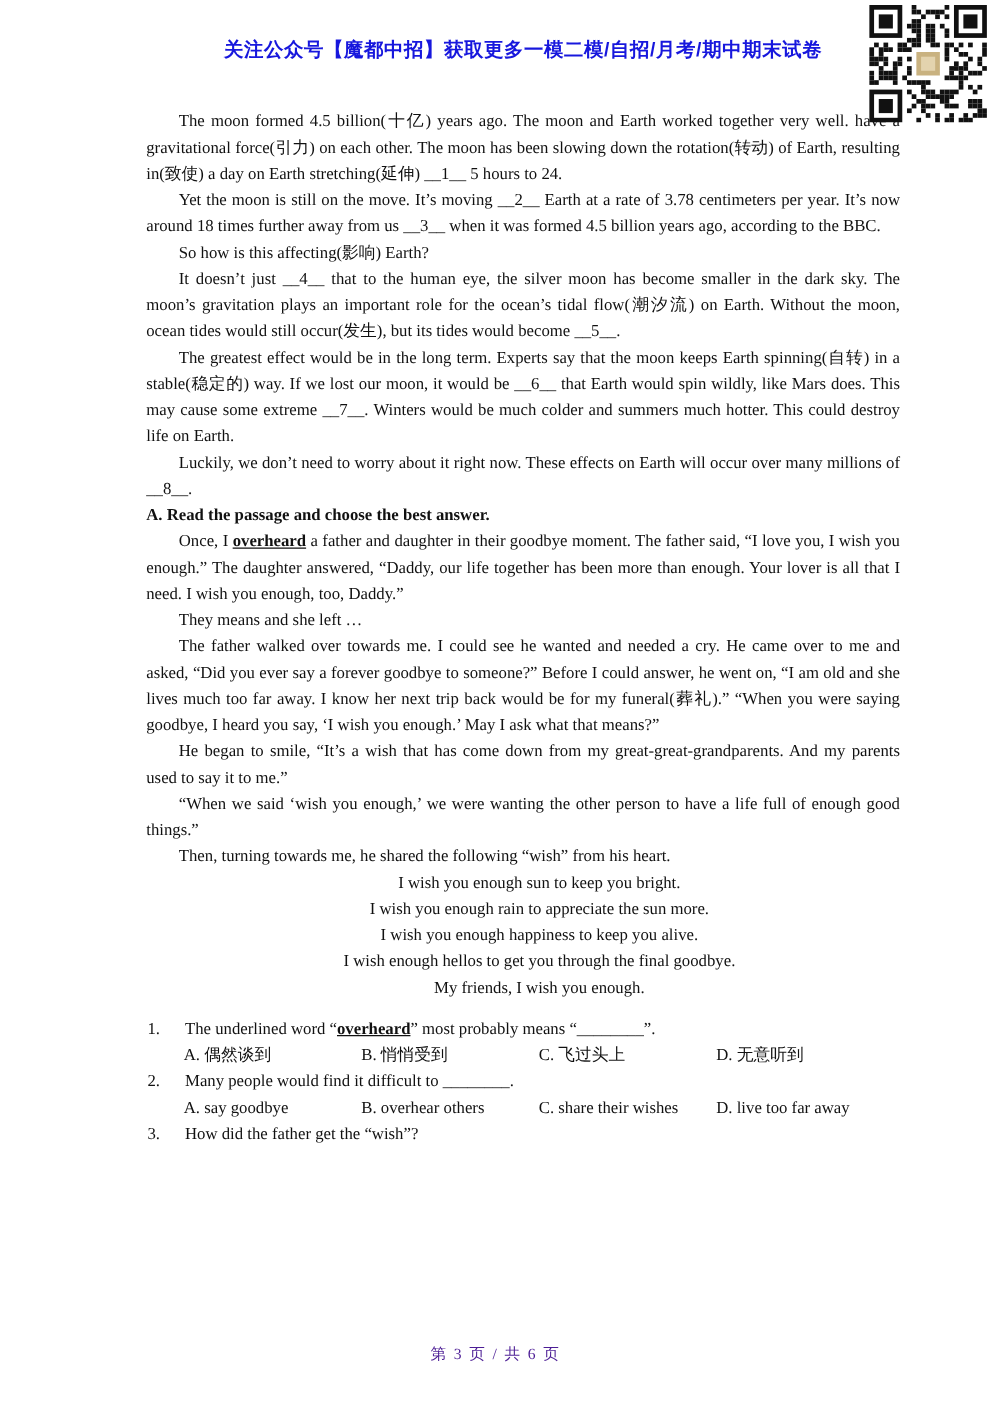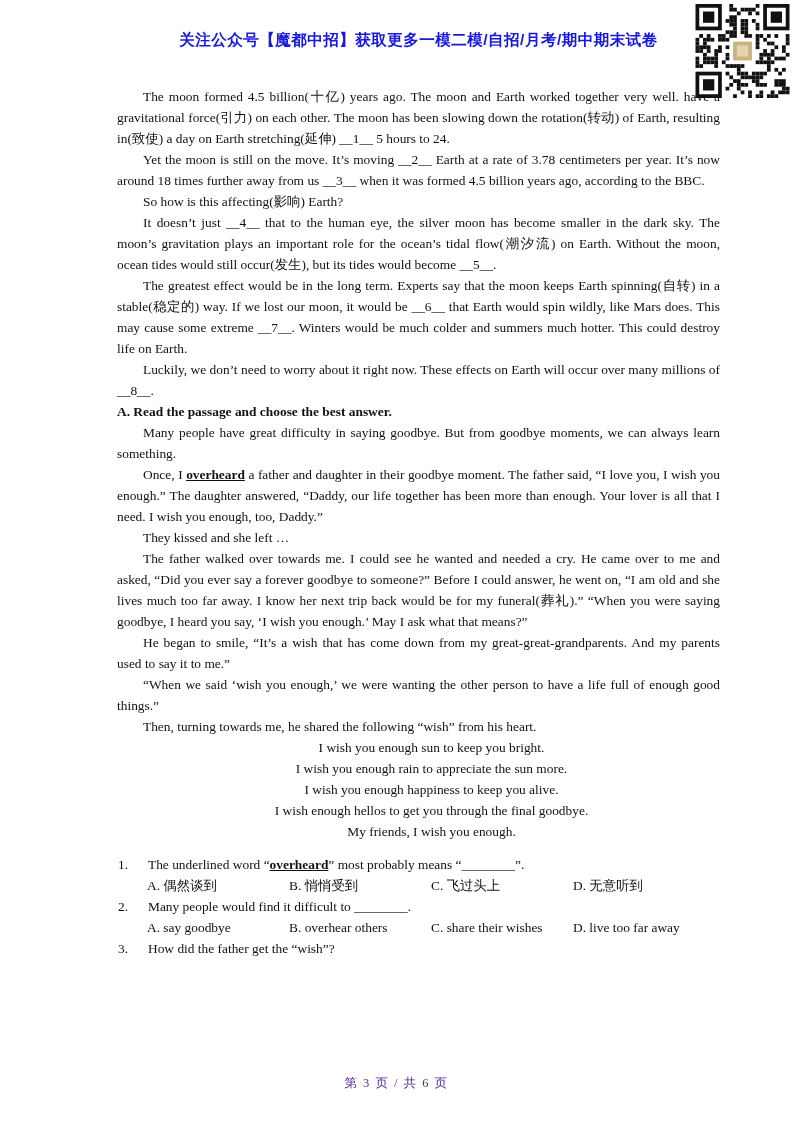--- a/index.html
+++ b/index.html
@@ -253,23 +253,22 @@
 
     <p class="para">The moon formed 4.5 billion(十亿) years ago. The moon and Earth worked together very well. have a gravitational force(引力) on each other. The moon has been slowing down the rotation(转动) of Earth, resulting in(致使) a day on Earth stretching(延伸) __1__ 5 hours to 24.</p>
     <p class="para">Yet the moon is still on the move. It’s moving __2__ Earth at a rate of 3.78 centimeters per year. It’s now around 18 times further away from us __3__ when it was formed 4.5 billion years ago, according to the BBC.</p>
     <p class="para">So how is this affecting(影响) Earth?</p>
     <p class="para">It doesn’t just __4__ that to the human eye, the silver moon has become smaller in the dark sky. The moon’s gravitation plays an important role for the ocean’s tidal flow(潮汐流) on Earth. Without the moon, ocean tides would still occur(发生), but its tides would become __5__.</p>
     <p class="para">The greatest effect would be in the long term. Experts say that the moon keeps Earth spinning(自转) in a stable(稳定的) way. If we lost our moon, it would be __6__ that Earth would spin wildly, like Mars does. This may cause some extreme __7__. Winters would be much colder and summers much hotter. This could destroy life on Earth.</p>
     <p class="para">Luckily, we don’t need to worry about it right now. These effects on Earth will occur over many millions of __8__.</p>
 
     <p class="heading">A. Read the passage and choose the best answer.</p>
 
-    <p class="para">Many people have great difficulty in saying goodbye. But from goodbye moments, we can always learn something.</p>
     <p class="para"><span>Once, I </span><span class="bold-underline">overheard</span><span> a father and daughter in their goodbye moment. The father said, “I love you, I wish you enough.” The daughter answered, “Daddy, our life together has been more than enough. Your lover is all that I need. I wish you enough, too, Daddy.”</span></p>
-    <p class="para">They kissed and she left …</p>
+    <p class="para">They means and she left …</p>
     <p class="para">The father walked over towards me. I could see he wanted and needed a cry. He came over to me and asked, “Did you ever say a forever goodbye to someone?” Before I could answer, he went on, “I am old and she lives much too far away. I know her next trip back would be for my funeral(葬礼).” “When you were saying goodbye, I heard you say, ‘I wish you enough.’ May I ask what that means?”</p>
     <p class="para">He began to smile, “It’s a wish that has come down from my great-great-grandparents. And my parents used to say it to me.”</p>
     <p class="para">“When we said ‘wish you enough,’ we were wanting the other person to have a life full of enough good things.”</p>
     <p class="para">Then, turning towards me, he shared the following “wish” from his heart.</p>
 
     <p class="wish">I wish you enough sun to keep you bright.</p>
     <p class="wish">I wish you enough rain to appreciate the sun more.</p>
     <p class="wish">I wish you enough happiness to keep you alive.</p>
     <p class="wish">I wish enough hellos to get you through the final goodbye.</p>
     <p class="wish">My friends, I wish you enough.</p>

